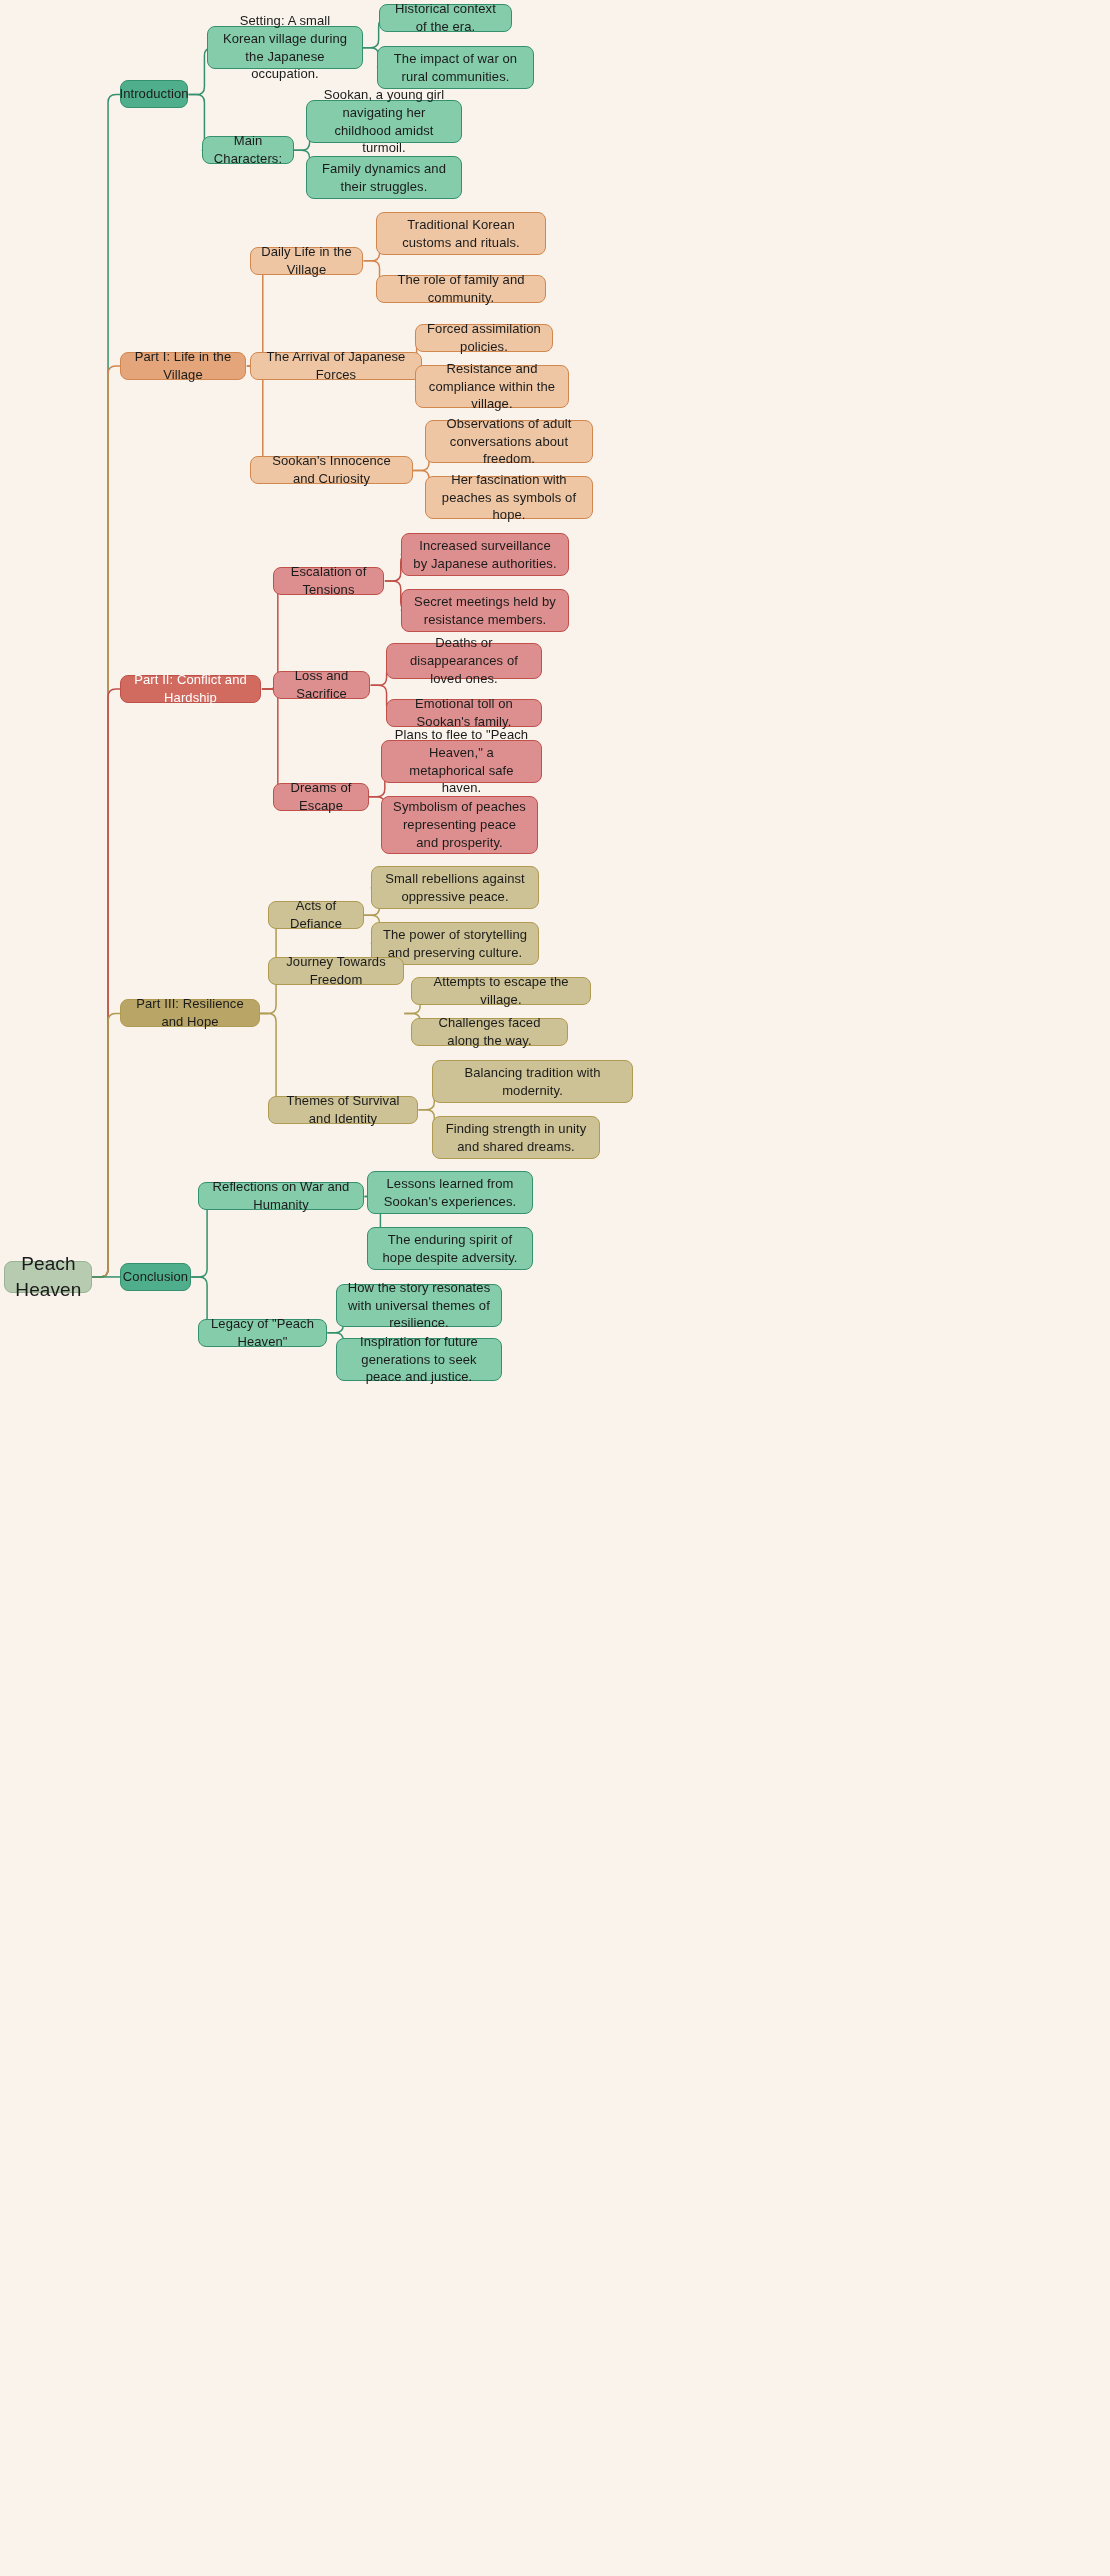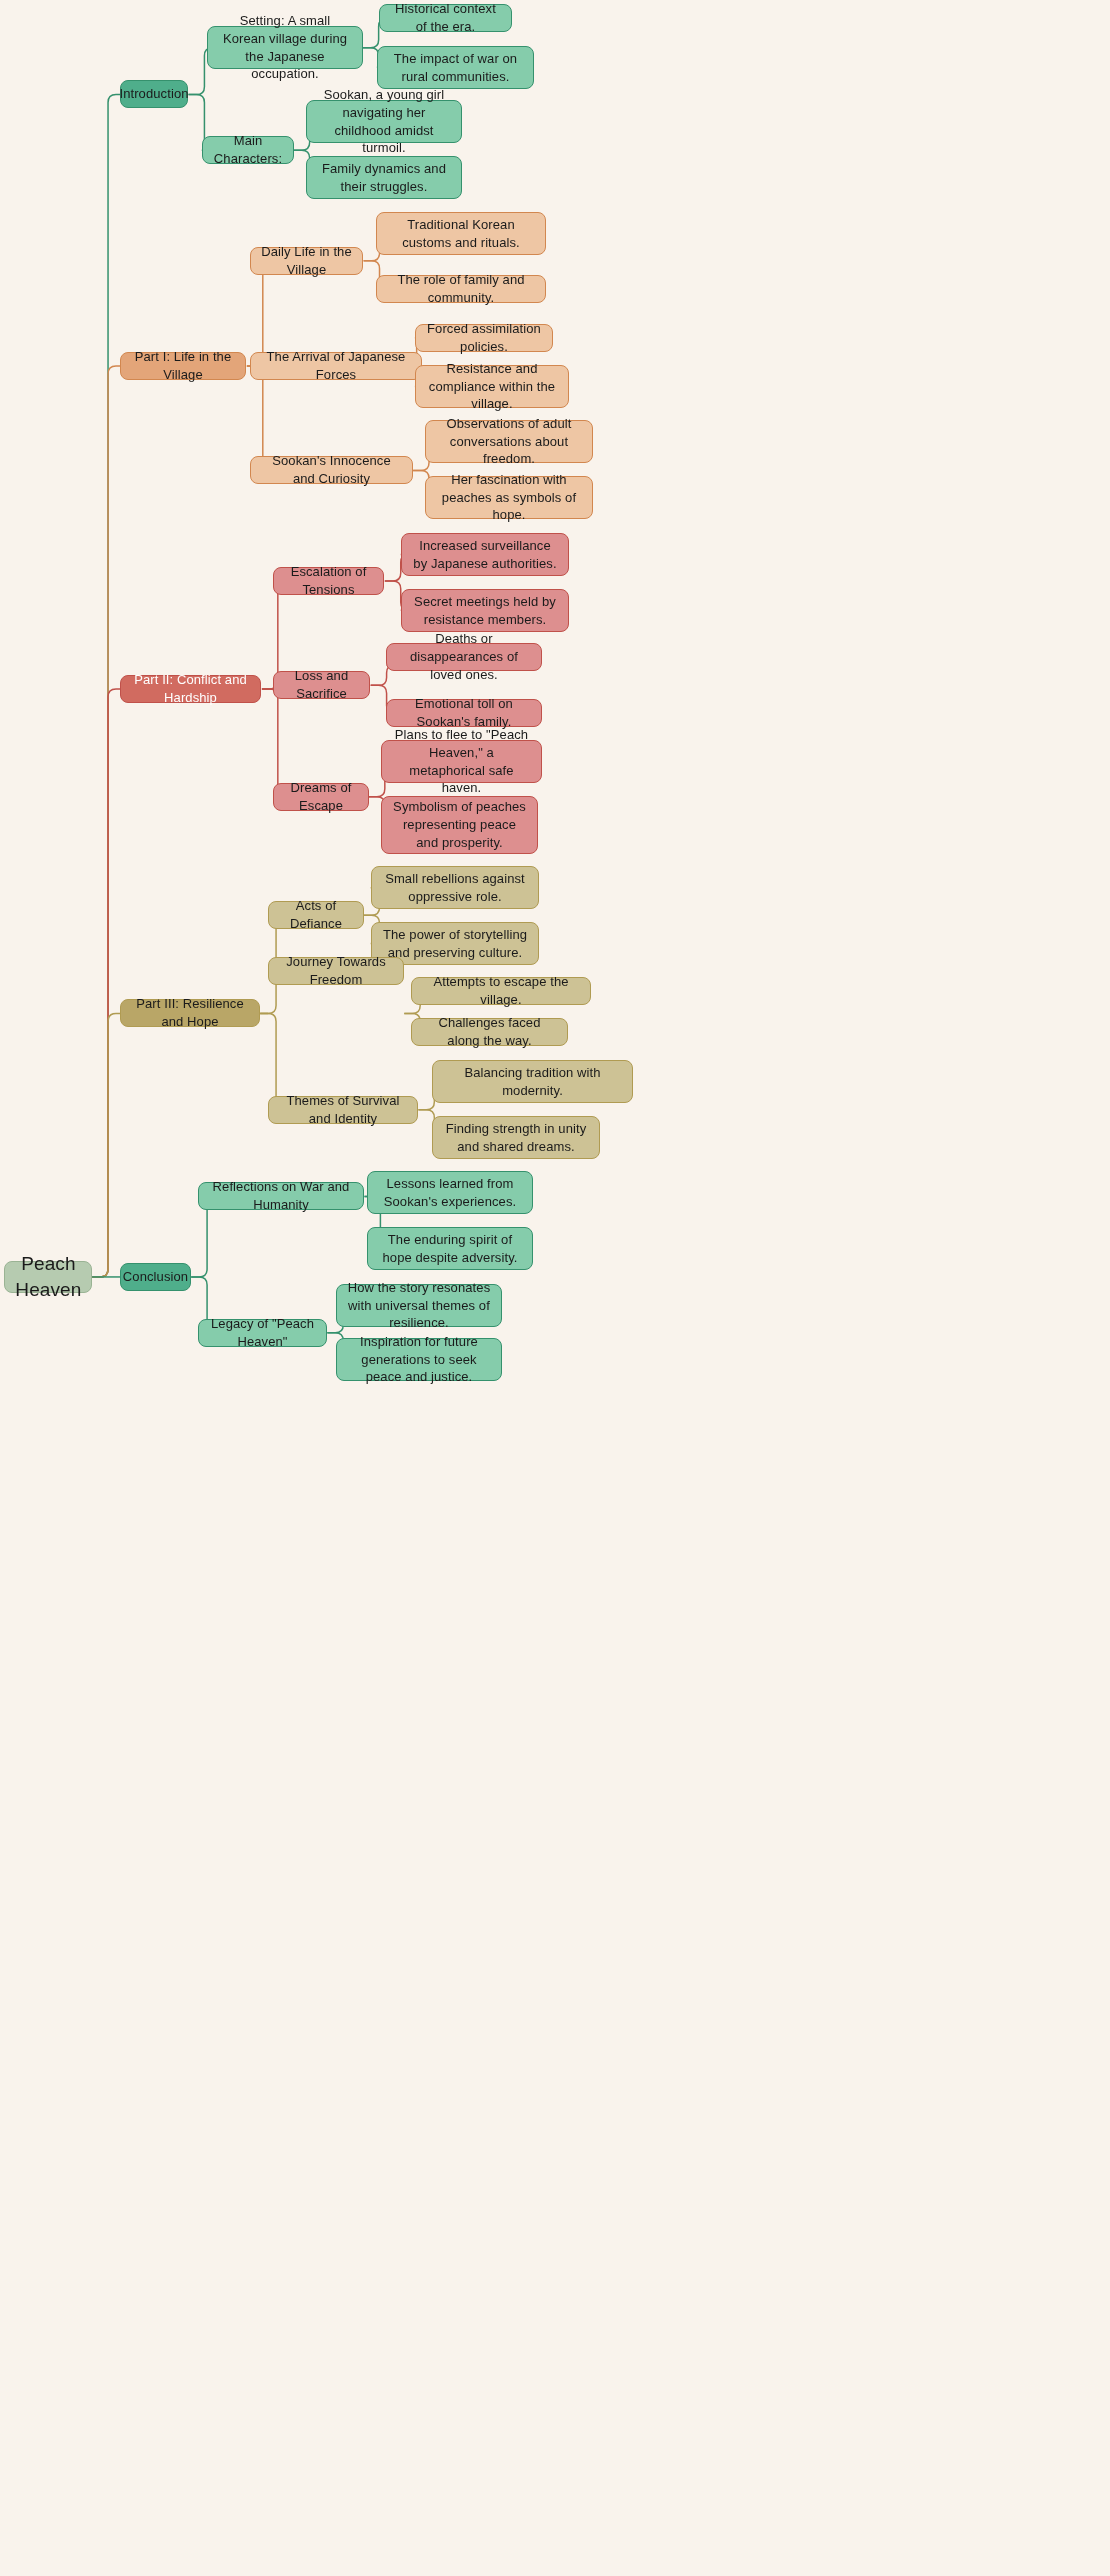--- a/index.html
+++ b/index.html
@@ -138,21 +138,21 @@
     </div>
     <div class="node" style="left: 401px; top: 533px; width: 168px; height: 43px; background: rgb(221, 143, 143); border: 0.9px solid rgb(192, 81, 74);">
       <span>Increased surveillance by Japanese authorities.</span>
     </div>
     <div class="node" style="left: 401px; top: 589px; width: 168px; height: 43px; background: rgb(221, 143, 143); border: 0.9px solid rgb(192, 81, 74);">
       <span>Secret meetings held by resistance members.</span>
     </div>
     <div class="node" style="left: 273px; top: 671px; width: 97px; height: 28px; background: rgb(221, 143, 143); border: 0.9px solid rgb(192, 81, 74);">
       <span>Loss and Sacrifice</span>
     </div>
-    <div class="node" style="left: 386px; top: 643px; width: 156px; height: 28px; background: rgb(221, 143, 143); border: 0.9px solid rgb(192, 81, 74);">
+    <div class="node" style="left: 386px; top: 643px; width: 156px; height: 36px; background: rgb(221, 143, 143); border: 0.9px solid rgb(192, 81, 74);">
       <span>Deaths or disappearances of loved ones.</span>
     </div>
     <div class="node" style="left: 386px; top: 699px; width: 156px; height: 28px; background: rgb(221, 143, 143); border: 0.9px solid rgb(192, 81, 74);">
       <span>Emotional toll on Sookan's family.</span>
     </div>
     <div class="node" style="left: 273px; top: 783px; width: 96px; height: 28px; background: rgb(221, 143, 143); border: 0.9px solid rgb(192, 81, 74);">
       <span>Dreams of Escape</span>
     </div>
     <div class="node" style="left: 381px; top: 740px; width: 161px; height: 43px; background: rgb(221, 143, 143); border: 0.9px solid rgb(192, 81, 74);">
       <span>Plans to flee to "Peach Heaven," a metaphorical safe haven.</span>
@@ -160,21 +160,21 @@
     <div class="node" style="left: 381px; top: 796px; width: 157px; height: 58px; background: rgb(221, 143, 143); border: 0.9px solid rgb(192, 81, 74);">
       <span>Symbolism of peaches representing peace and prosperity.</span>
     </div>
     <div class="node" style="left: 120px; top: 999px; width: 140px; height: 28px; background: rgb(185, 166, 103); border: 0.9px solid rgb(176, 155, 82);">
       <span>Part III: Resilience and Hope</span>
     </div>
     <div class="node" style="left: 268px; top: 901px; width: 96px; height: 28px; background: rgb(205, 194, 149); border: 0.9px solid rgb(176, 155, 82);">
       <span>Acts of Defiance</span>
     </div>
     <div class="node" style="left: 371px; top: 866px; width: 168px; height: 43px; background: rgb(205, 194, 149); border: 0.9px solid rgb(176, 155, 82);">
-      <span>Small rebellions against oppressive role.</span>
+      <span>Small rebellions against oppressive peace.</span>
     </div>
     <div class="node" style="left: 371px; top: 922px; width: 168px; height: 43px; background: rgb(205, 194, 149); border: 0.9px solid rgb(176, 155, 82);">
       <span>The power of storytelling and preserving culture.</span>
     </div>
     <div class="node" style="left: 268px; top: 957px; width: 136px; height: 28px; background: rgb(205, 194, 149); border: 0.9px solid rgb(176, 155, 82);">
       <span>Journey Towards Freedom</span>
     </div>
     <div class="node" style="left: 411px; top: 977px; width: 180px; height: 28px; background: rgb(205, 194, 149); border: 0.9px solid rgb(176, 155, 82);">
       <span>Attempts to escape the village.</span>
     </div>

